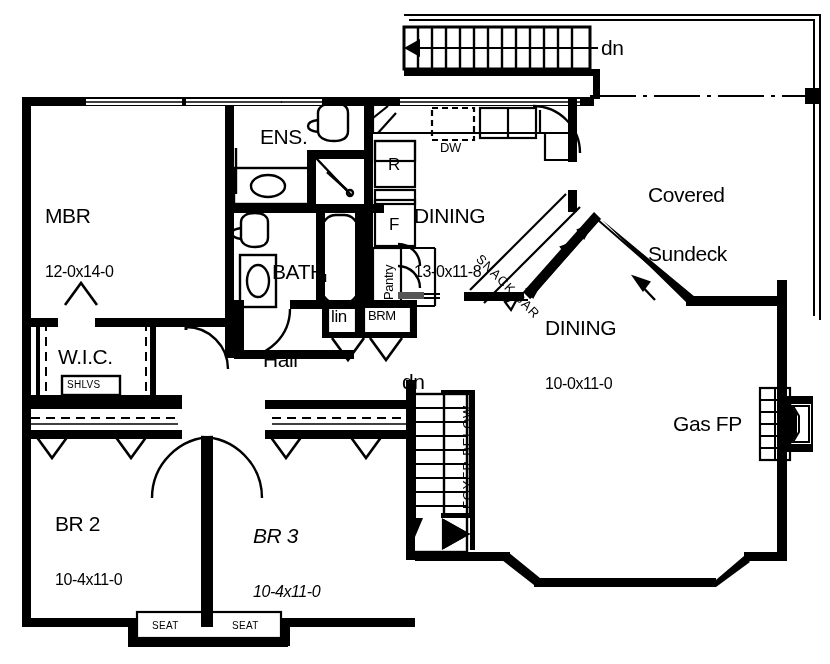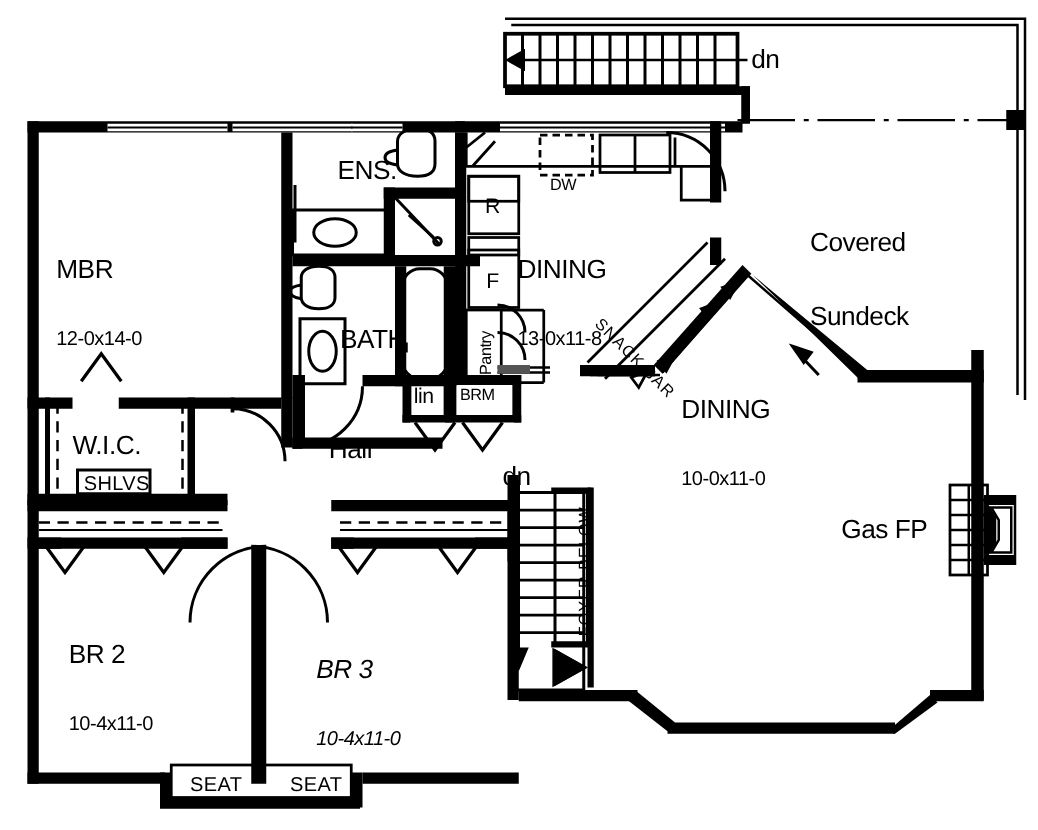--- a/index.html
+++ b/index.html
@@ -42,21 +42,21 @@
   .lbl-big {
     font-size: 21px;
   }
   .lbl-med {
     font-size: 17px;
   }
   .lbl-small {
     font-size: 13px;
   }
   .lbl-tiny {
-    font-size: 16px;
+    font-size: 10px;
     letter-spacing: 0.3px;
   }
   .rot90 {
     transform-origin: 0 0;
     transform: rotate(-90deg);
   }
   .rot-snack {
     transform-origin: 0 0;
     transform: rotate(45deg);
   }
@@ -399,21 +399,21 @@
       <rect x="364" y="304" width="47" height="30"></rect>
     </g>
 
   </svg>
 
   <div class="rm-label" style="left:45px; top:168px;">
     <div class="rm-name">MBR</div>
     <div class="rm-dim">12-0x14-0</div>
   </div>
 
-  <div class="rm-label rm-name" style="left:270px; top:125px;">ENS.</div>
+  <div class="rm-label rm-name" style="left:260px; top:125px;">ENS.</div>
 
   <div class="rm-label rm-name" style="left:272px; top:260px;">BATH</div>
 
   <div class="rm-label" style="left:414px; top:168px;">
     <div class="rm-name">DINING</div>
     <div class="rm-dim">13-0x11-8</div>
   </div>
 
   <div class="rm-label" style="left:545px; top:280px;">
     <div class="rm-name">DINING</div>

